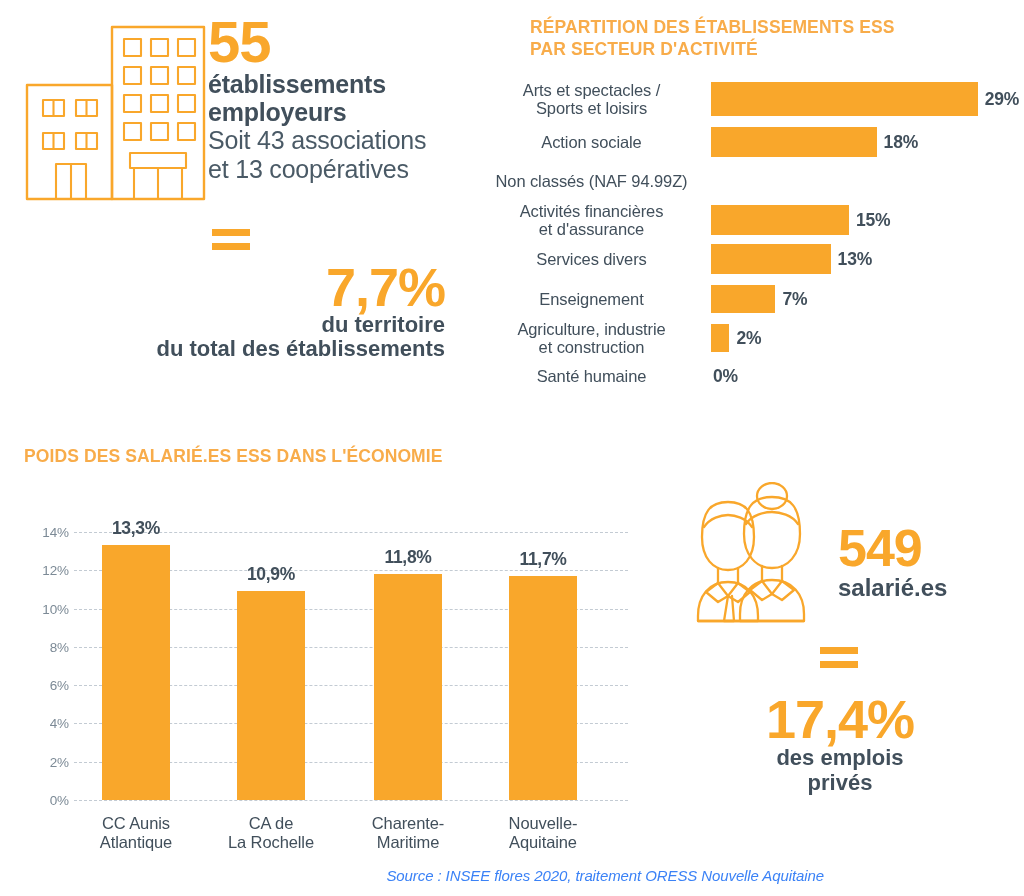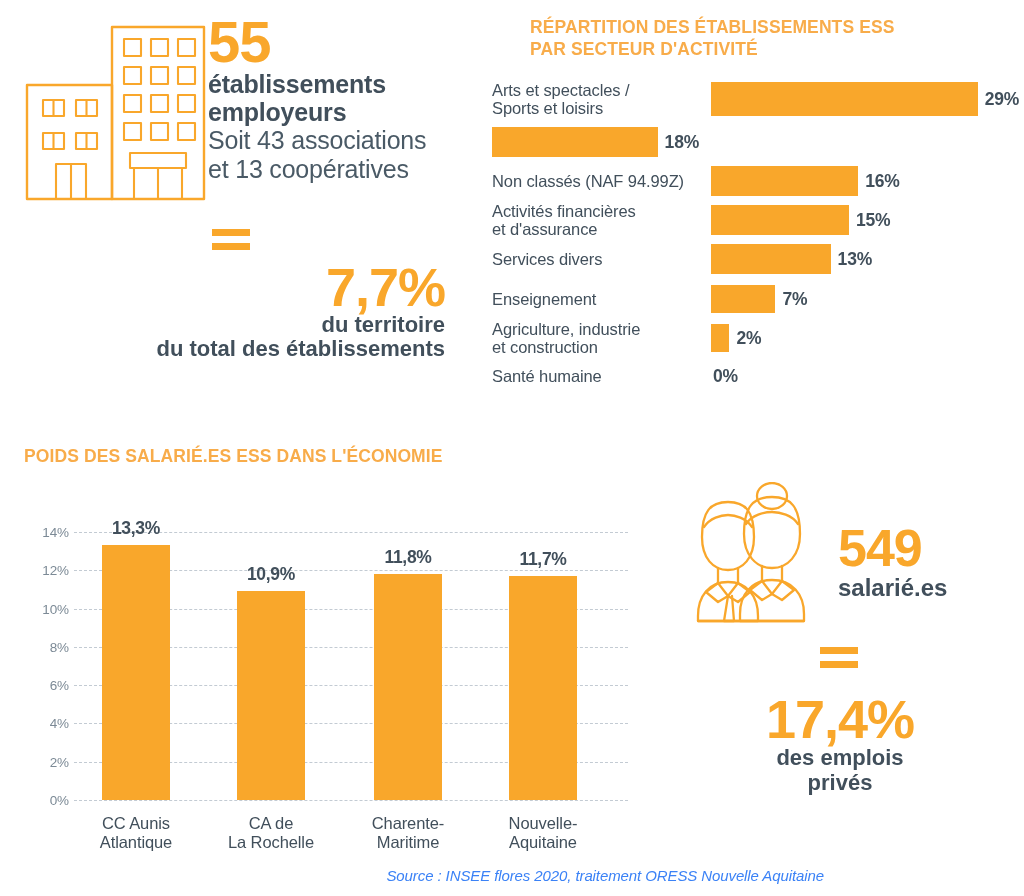--- a/index.html
+++ b/index.html
@@ -111,21 +111,21 @@
   }
   .hrow {
     position: absolute;
     left: 0;
     width: 532px;
     display: flex;
     align-items: center;
   }
   .hrow-label {
     width: 219px;
-    text-align: left;
+    text-align: center;
     font-size: 16.5px;
     line-height: 1.12;
     padding-right: 20px;
     letter-spacing: -0.1px;
     white-space: pre-line;
   }
   .hrow-bar {
     height: 100%;
     background: #F9A72B;
     flex: 0 0 auto;
@@ -321,31 +321,28 @@
     <div id="sector-rows">
         <div class="hrow" style="top: 10px; height: 34px;">
           <div class="hrow-label c-slate">Arts et spectacles /
 Sports et loisirs</div>
           <div class="hrow-barwrap">
             <div class="hrow-bar" style="width: 266.8px; height: 34px;"></div>
             <span class="hrow-value c-slate">29%</span>
           </div>
         </div>
         <div class="hrow" style="top: 55px; height: 30px;">
+          <div class="hrow-label c-slate">Action sociale</div>
           <div class="hrow-barwrap">
             <div class="hrow-bar" style="width: 165.6px; height: 30px;"></div>
             <span class="hrow-value c-slate">18%</span>
           </div>
         </div>
         <div class="hrow" style="top: 94px; height: 30px;">
           <div class="hrow-label c-slate">Non classés (NAF 94.99Z)</div>
-          <div class="hrow-barwrap">
-            <div class="hrow-bar" style="width: 147.2px; height: 30px;"></div>
-            <span class="hrow-value c-slate">16%</span>
-          </div>
         </div>
         <div class="hrow" style="top: 133px; height: 30px;">
           <div class="hrow-label c-slate">Activités financières
 et d'assurance</div>
           <div class="hrow-barwrap">
             <div class="hrow-bar" style="width: 138px; height: 30px;"></div>
             <span class="hrow-value c-slate">15%</span>
           </div>
         </div>
         <div class="hrow" style="top: 172px; height: 30px;">

